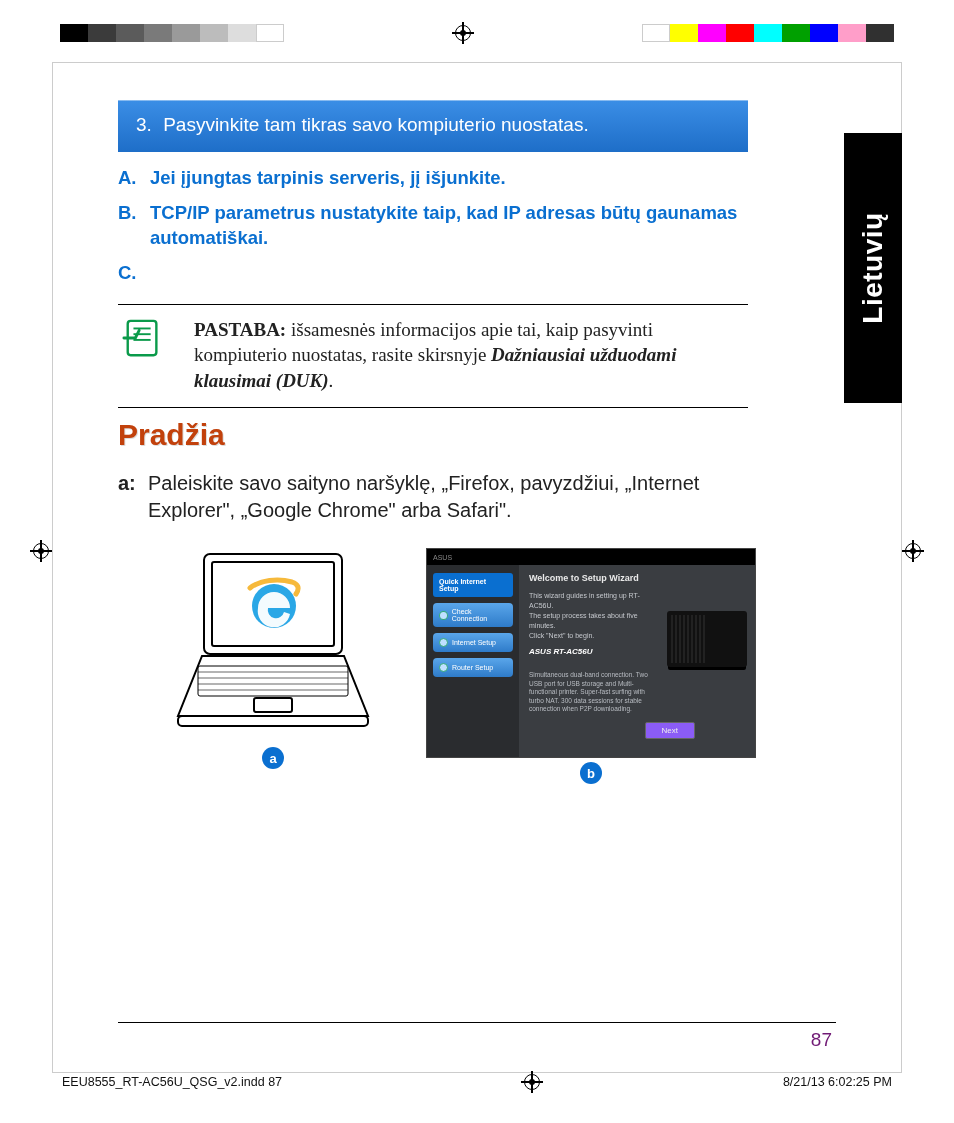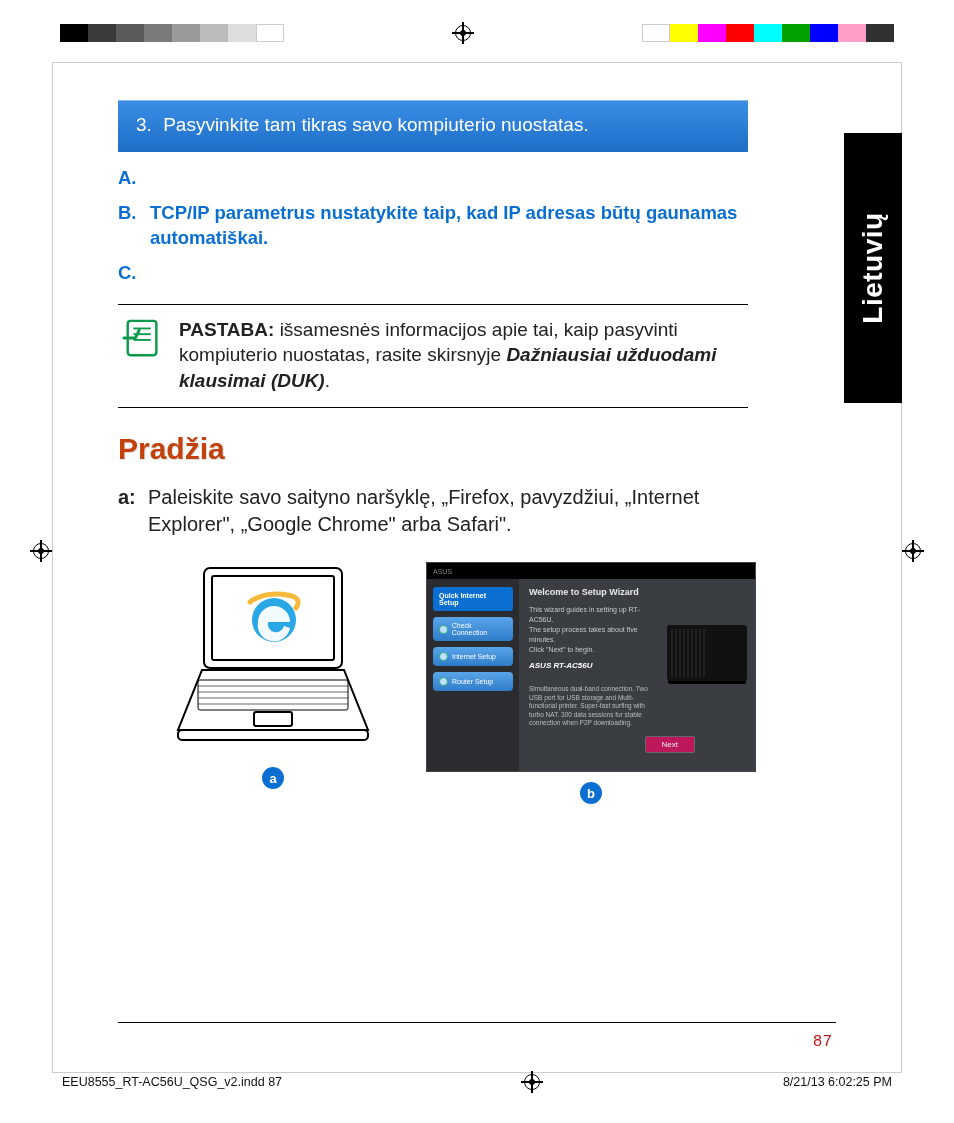--- a/index.html
+++ b/index.html
@@ -76,25 +76,26 @@
     display: flex;
     color: #0a6fd0;
     font-weight: 700;
     font-size: 18.5px;
     line-height: 1.35;
     margin-bottom: 10px;
   }
   .sub-item .lbl { width: 32px; flex: none; }
   .note-box {
     display: flex;
-    gap: 15px;
+    gap: 30px;
     border-top: 1px solid #000;
     border-bottom: 1px solid #000;
     padding: 12px 4px 14px 4px;
-    margin: 10px 0 24px 0;
+    margin: 10px 0 10px 0;
+    font-family: Liberation Serif, serif;
   }
   .note-icon {
     width: 42px; flex: none;
   }
   .note-text {
     font-size: 19px; line-height: 1.35;
     color: #222;
   }
   .note-text .bold-lead { font-weight: 800; }
   .note-text .bold-ital { font-weight: 800; font-style: italic; }
@@ -111,21 +112,21 @@
     color: #222;
     line-height: 1.35;
     margin: 18px 0 24px 0;
   }
   .body-item .k { font-weight: 700; width: 30px; flex: none; }
 
   .figure-row {
     display: flex; gap: 48px; align-items: flex-start;
     margin-left: 50px;
   }
-  .figure { display:flex; flex-direction: column; align-items: center; gap: 10px; }
+  .figure { display:flex; flex-direction: column; align-items: center; gap: 4px; }
   .fig-badge {
     width: 22px; height: 22px; border-radius: 50%;
     background: #0a6fd0; color: #fff;
     font-size: 13px; font-weight: 700;
     display:flex; align-items:center; justify-content:center;
   }
 
   
   .laptop-svg { width: 210px; height: 195px; }
 
@@ -164,30 +165,30 @@
     box-shadow: 0 4px 0 -1px #000;
   }
   .wizard .router::before {
     content:""; position:absolute; left:4px; top:4px; width:36px; height:48px;
     background: repeating-linear-gradient(90deg,#222 0 2px,#111 2px 4px);
   }
   .wizard .model { position:absolute; top:82px; left:10px; font-size:8px; font-weight:700; color:#fff; font-style:italic;}
   .wizard .desc { position:absolute; top:106px; left:10px; right:100px; font-size:6.5px; line-height:1.3; color:#b9bdc3;}
   .wizard .nextbtn {
     position:absolute; right:60px; bottom:18px;
-    background:#be185d; color:#eee; font-size:8px; padding:3px 16px; border-radius:2px; border:1px solid #666;
+    background:#8b5cf6; color:#eee; font-size:8px; padding:3px 16px; border-radius:2px; border:1px solid #666;
   }
 
   .page-footer-line {
     position:absolute; left:118px; right:118px; bottom: 100px;
     border-top:1px solid #000;
   }
   .page-num {
     position:absolute; right:122px; bottom: 72px;
-    font-size:16px; color:#b91c1c;font-family:Liberation Mono, monospace;
+    font-size:19px; color:#701a75;
   }
   .imposition {
     position:absolute; left:62px; right:62px; bottom:30px;
     display:flex; justify-content:space-between; align-items:center;
     font-size:12.5px; color:#111;
   }
 </style>
 </head>
 <body>
 
@@ -237,20 +238,21 @@
 <div class="content">
 
   <div class="step-bar">
     <span class="num">3.</span>
     <span>Pasyvinkite tam tikras savo kompiuterio nuostatas.</span>
   </div>
 
   <div class="sub-list">
     <div class="sub-item">
       <span class="lbl">A.</span>
+      <span>Jei įjungtas tarpinis serveris, jį išjunkite.</span>
     </div>
     <div class="sub-item">
       <span class="lbl">B.</span>
       <span>TCP/IP parametrus nustatykite taip, kad IP adresas būtų gaunamas automatiškai.</span>
     </div>
     <div class="sub-item">
       <span class="lbl">C.</span>
     </div>
   </div>
 

